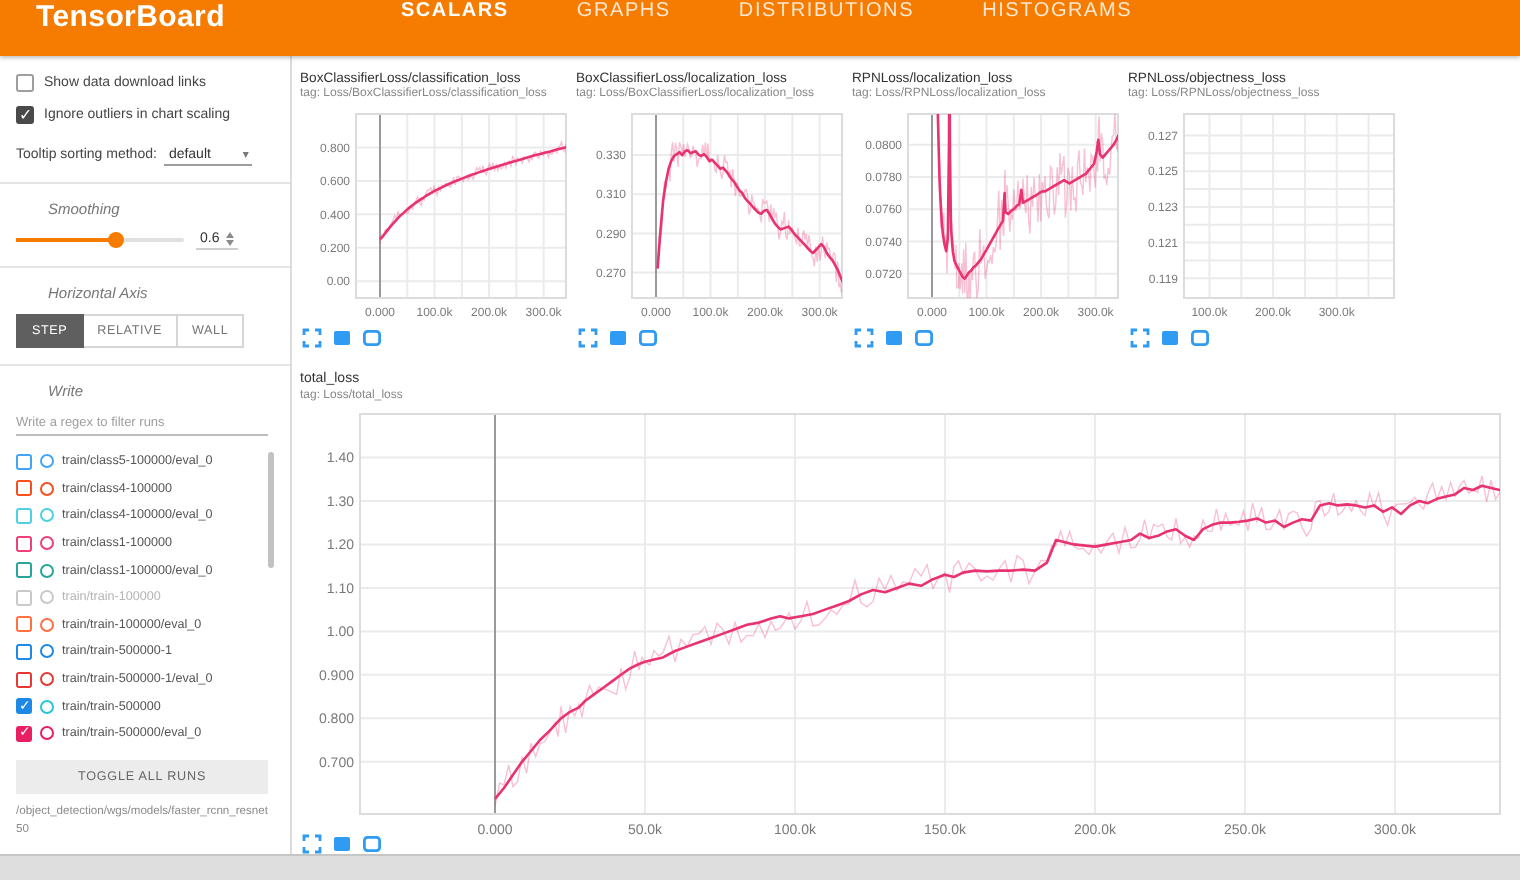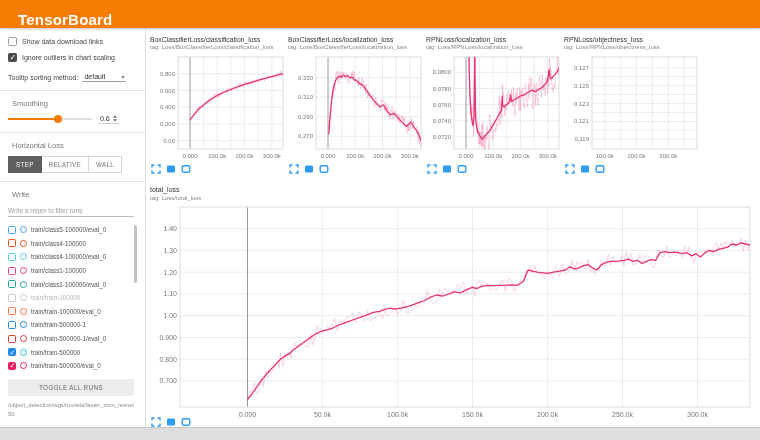--- a/index.html
+++ b/index.html
@@ -2,21 +2,21 @@
 <html><head>
 <meta charset="utf-8">
 <style>
   * { margin:0; padding:0; box-sizing:border-box; }
   html,body { width:760px; height:440px; overflow:hidden; background:#e9e9e9;
               font-family:"Liberation Sans", sans-serif; }
   .stage { position:relative; width:760px; height:440px; background:#f5f5f5; }
 
   
   .appbar { position:absolute; left:0; top:0; width:760px; height:28px;
-            background:#f57c00; display:flex; align-items:flex-end; z-index:10;
+            background:#f57c00; display:flex; align-items:flex-start; z-index:10;
             box-shadow:0 1px 2px rgba(0,0,0,.25); }
   .appbar .logo { color:#fff; font-size:15px; font-weight:bold; margin-left:18px; letter-spacing:.2px; }
   .appbar nav { display:flex; gap:34px; margin-left:88px; }
   .appbar .tab { font-size:10px; letter-spacing:.8px; color:rgba(255,255,255,.82);
                  font-weight:normal; cursor:pointer; }
   .appbar .tab.active { color:#fff; font-weight:bold; }
 
   
   .sidebar { position:absolute; left:0; top:28px; width:146px; height:399px;
              background:#fff; border-right:1px solid #dcdcdc; padding:9px 8px 0 8px;
@@ -27,21 +27,21 @@
   .chk .t { display:none; }
   .chk.checked { background:#4a4a4a; border-color:#4a4a4a; }
   .chk.checked .t { display:block; color:#fff; font-size:8px; line-height:9px;
                     position:absolute; left:0.5px; top:-1px; }
   .chk-label { font-size:7px; color:#444; }
   .tooltip-row { margin:10px 0 4px 0; display:flex; align-items:center; gap:4px; }
   .dd { border-bottom:1px solid #9e9e9e; padding:1px 2px; min-width:44px;
         display:inline-flex; justify-content:space-between; align-items:center; color:#333; }
   .dd .caret { font-size:6px; color:#777; margin-left:8px; }
   .divider { height:1px; background:#e4e4e4; margin:8px -8px; }
-  .sec-label { color:#777; font-size:7.5px; margin:2px 0 6px 4px; }
+  .sec-label { color:#777; font-size:7.5px; margin:2px 0 6px 16px;font-style:italic; }
   .slider-row { display:flex; align-items:center; gap:6px; margin:6px 0 2px 0; }
   .slider { position:relative; width:84px; height:2px; background:#e0e0e0; border-radius:1px; }
   .slider .fill { position:absolute; left:0; top:0; height:2px; width:60%; background:#f57c00; }
   .slider .thumb { position:absolute; left:60%; top:50%; width:8px; height:8px; margin:-4px 0 0 -4px;
                    border-radius:50%; background:#f57c00; }
   .spin-box { display:flex; align-items:center; gap:3px; border-bottom:1px solid #cfcfcf; padding:1px 2px; }
   .spin-val { font-size:7px; color:#333; }
   .spin-arrows { display:flex; flex-direction:column; gap:1px; }
   .spin-arrows .up    { width:0; height:0; border-left:2.5px solid transparent; border-right:2.5px solid transparent; border-bottom:3px solid #8a8a8a; }
   .spin-arrows .down  { width:0; height:0; border-left:2.5px solid transparent; border-right:2.5px solid transparent; border-top:3px solid #8a8a8a; }
@@ -89,20 +89,26 @@
   .bottom-strip { position:absolute; left:0; top:427px; width:760px; height:13px;
                   background:#dedede; border-top:1px solid #c6c6c6; }
 </style>
 </head>
 <body>
 
 <div class="stage">
 
   <header class="appbar">
     <div class="logo">TensorBoard</div>
+    <nav>
+      <span class="tab active">SCALARS</span>
+      <span class="tab">GRAPHS</span>
+      <span class="tab">DISTRIBUTIONS</span>
+      <span class="tab">HISTOGRAMS</span>
+    </nav>
   </header>
 
   <aside class="sidebar">
     <div class="chk-row">
       <span class="chk"></span>
       <span class="chk-label">Show data download links</span>
     </div>
     <div class="chk-row">
       <span class="chk checked">
           <span class="t">✓</span>
@@ -125,21 +131,21 @@
       </span>
       <span class="spin-box">
         <span class="spin-val">0.6</span>
         <span class="spin-arrows">
             <span class="up"></span>
             <span class="down"></span>
           </span>
       </span>
     </div>
     <div class="divider"></div>
-    <div class="sec-label">Horizontal Loss</div>
+    <div class="sec-label">Horizontal Axis</div>
     <div class="axis-btns">
       <button class="axis-btn active">STEP</button>
       <button class="axis-btn">RELATIVE</button>
       <button class="axis-btn">WALL</button>
     </div>
     <div class="divider"></div>
     <div class="sec-label">Write</div>
     <input class="regex-input" type="text" placeholder="Write a regex to filter runs" style="">
     <div class="runs-list">
 

